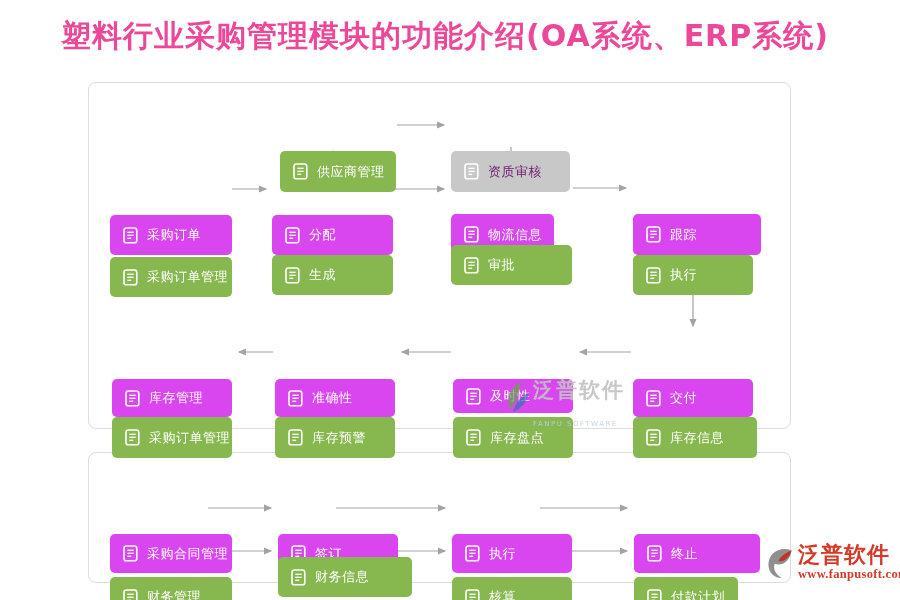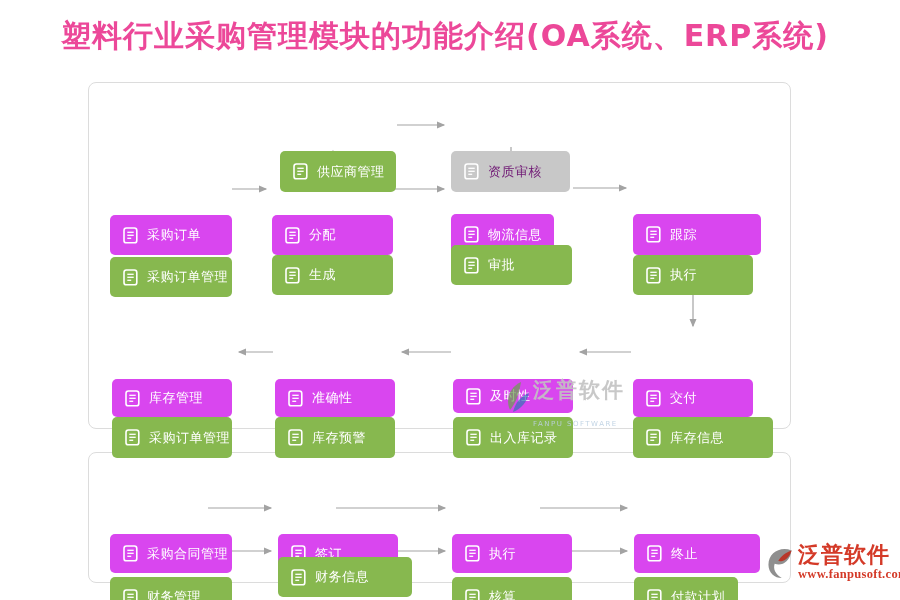--- a/index.html
+++ b/index.html
@@ -246,35 +246,35 @@
 </div>
 <div class="node v-green" style="left:453px;top:371px;width:120px;height:41px">
   <span class="doc-icon">
       <svg width="15" height="17" viewBox="0 0 15 17">
         <rect x="1" y="1" width="12.8" height="14.8" rx="2.4" fill="none" stroke="#fff" stroke-width="1.6"></rect>
         <line x1="4.3" y1="5.3" x2="10.7" y2="5.3" stroke="#fff" stroke-width="1.3"></line>
         <line x1="4.3" y1="8.3" x2="10.7" y2="8.3" stroke="#fff" stroke-width="1.3"></line>
         <line x1="4.3" y1="11.3" x2="8.2" y2="11.3" stroke="#fff" stroke-width="1.3"></line>
       </svg>
     </span>
-  <span>出入库记录</span>
+  <span>库存盘点</span>
 </div>
 
 <div class="node v-blue" style="left:633px;top:333px;width:120px;height:38px">
   <span class="doc-icon">
       <svg width="15" height="17" viewBox="0 0 15 17">
         <rect x="1" y="1" width="12.8" height="14.8" rx="2.4" fill="none" stroke="#fff" stroke-width="1.6"></rect>
         <line x1="4.3" y1="5.3" x2="10.7" y2="5.3" stroke="#fff" stroke-width="1.3"></line>
         <line x1="4.3" y1="8.3" x2="10.7" y2="8.3" stroke="#fff" stroke-width="1.3"></line>
         <line x1="4.3" y1="11.3" x2="8.2" y2="11.3" stroke="#fff" stroke-width="1.3"></line>
       </svg>
     </span>
   <span>交付</span>
 </div>
-<div class="node v-green" style="left:633px;top:371px;width:140px;height:41px">
+<div class="node v-green" style="left:633px;top:371px;width:124px;height:41px">
   <span class="doc-icon">
       <svg width="15" height="17" viewBox="0 0 15 17">
         <rect x="1" y="1" width="12.8" height="14.8" rx="2.4" fill="none" stroke="#fff" stroke-width="1.6"></rect>
         <line x1="4.3" y1="5.3" x2="10.7" y2="5.3" stroke="#fff" stroke-width="1.3"></line>
         <line x1="4.3" y1="8.3" x2="10.7" y2="8.3" stroke="#fff" stroke-width="1.3"></line>
         <line x1="4.3" y1="11.3" x2="8.2" y2="11.3" stroke="#fff" stroke-width="1.3"></line>
       </svg>
     </span>
   <span>库存信息</span>
 </div>

